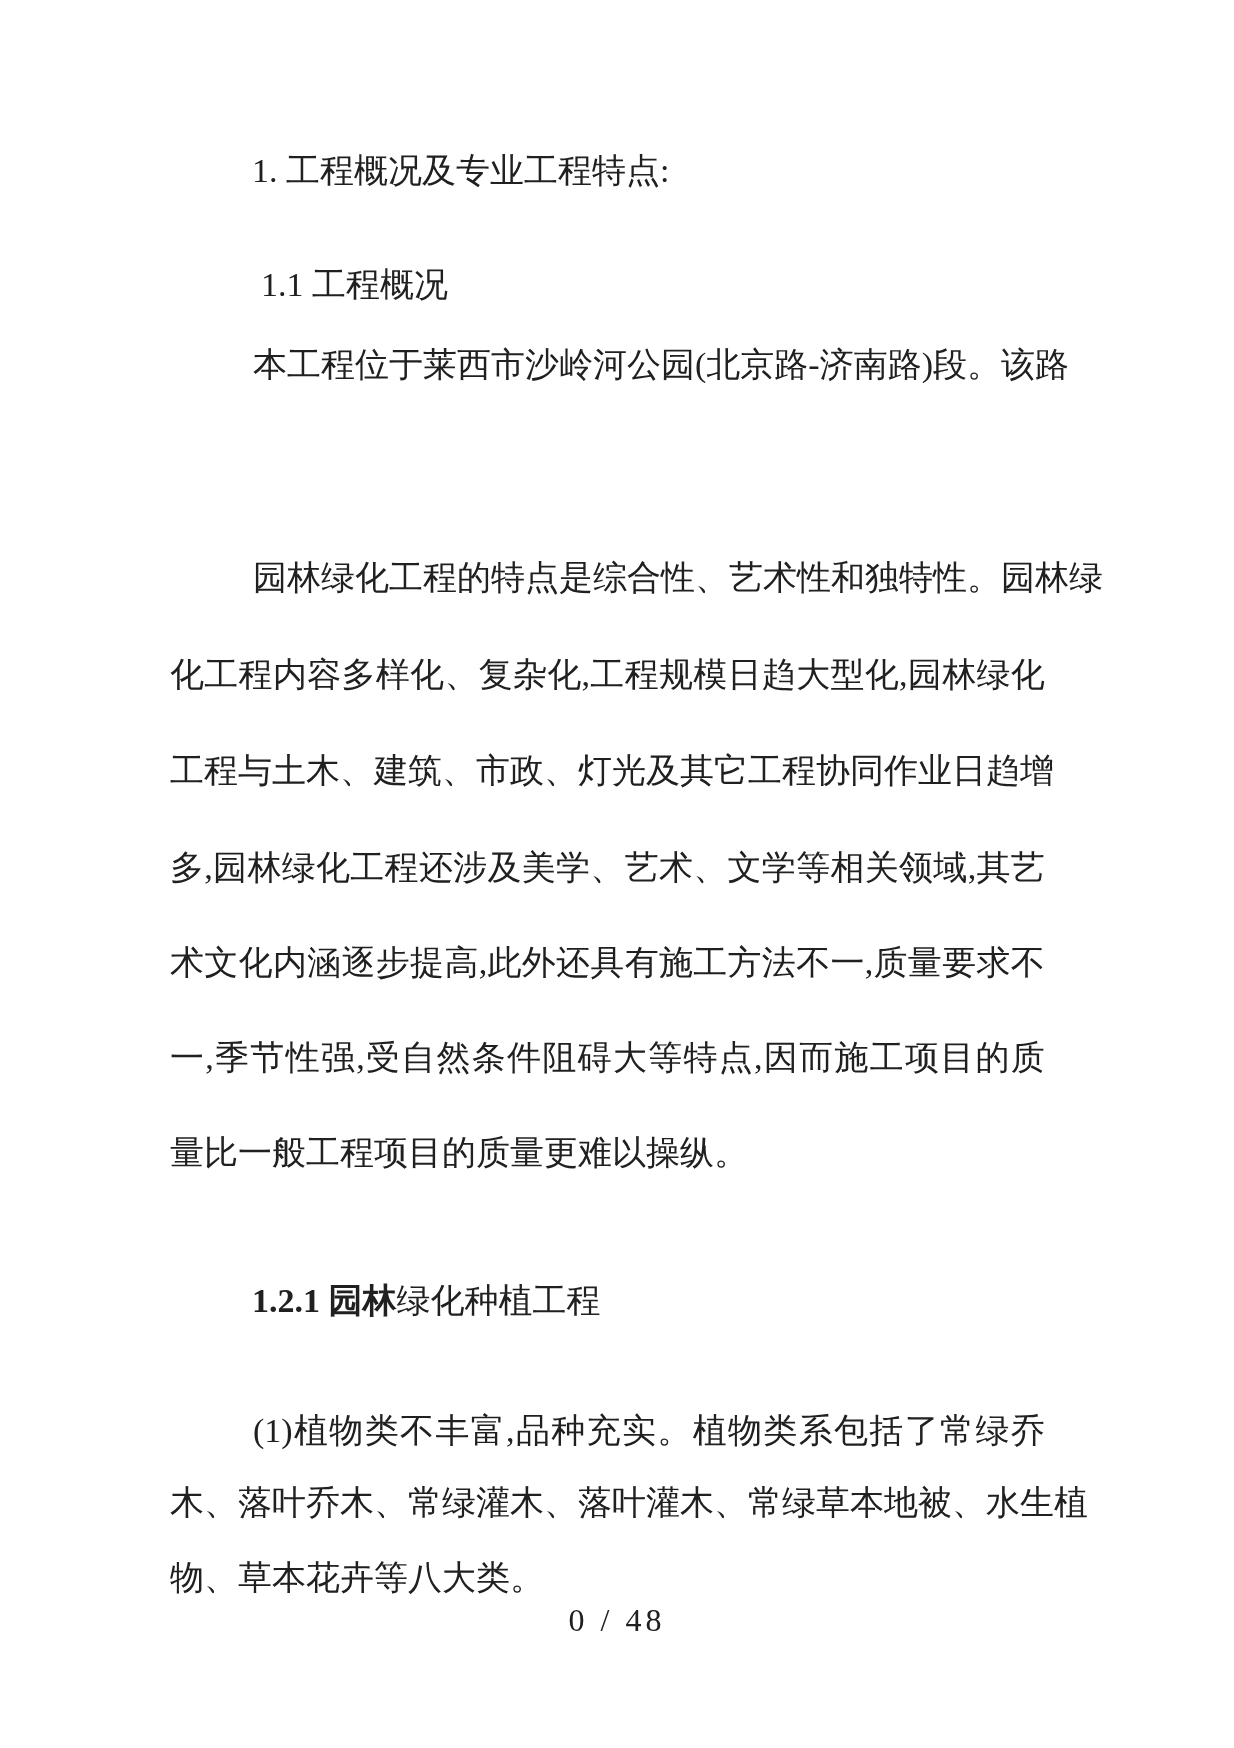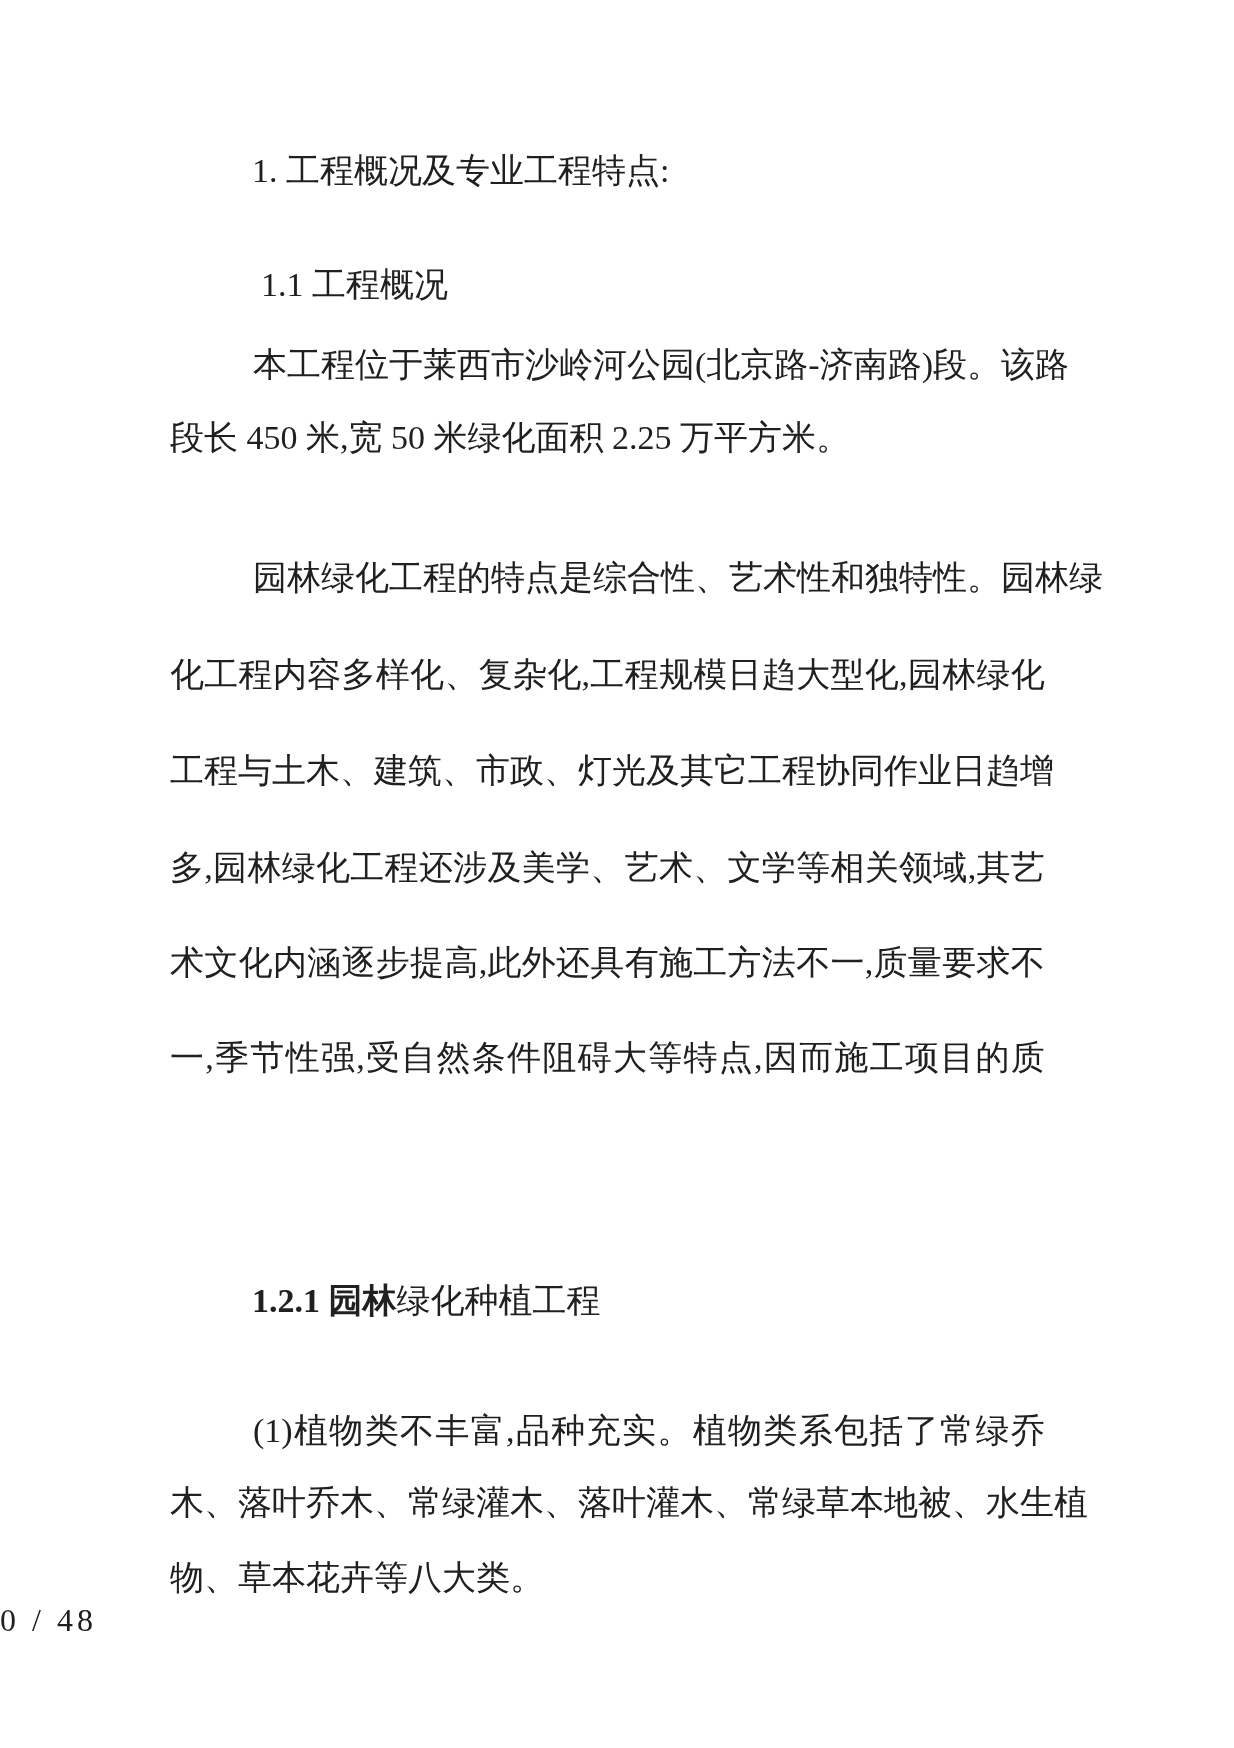--- a/index.html
+++ b/index.html
@@ -22,20 +22,21 @@
   .just{
     display:flex;
     justify-content:space-between;
     align-items:baseline;
     white-space:normal;
   }
   .b{font-weight:bold;}
   .footer{
     position:absolute;
     left:0;width:1234px;
+    text-align:center;
     font-size:32px;
     letter-spacing:4px;
   }
 </style>
 </head>
 <body>
 
 <div class="page">
 
   <div class="ln" style="top:149px;left:252px;">1. 工程概况及专业工程特点:</div>
@@ -63,21 +64,20 @@
       <span>-</span>
       <span>济</span>
       <span>南</span>
       <span>路</span>
       <span>)</span>
       <span>段</span>
       <span>。</span>
       <span>该</span>
       <span>路</span>
     </div>
-  <div class="ln" style="top:416px;left:170px;">段长 450 米,宽 50 米绿化面积 2.25 万平方米。</div>
 
 
   <div class="ln just" style="top:556px;left:253px;width:792px;">
       <span>园</span>
       <span>林</span>
       <span>绿</span>
       <span>化</span>
       <span>工</span>
       <span>程</span>
       <span>的</span>
@@ -237,20 +237,21 @@
       <span>,</span>
       <span>因</span>
       <span>而</span>
       <span>施</span>
       <span>工</span>
       <span>项</span>
       <span>目</span>
       <span>的</span>
       <span>质</span>
     </div>
+  <div class="ln" style="top:1131px;left:170px;">量比一般工程项目的质量更难以操纵。</div>
 
   <div class="ln" style="top:1254px;left:252px;margin-top:25px;">
     <span class="b">1.2.1 园林</span><span>绿化种植工程</span>
   </div>
 
 
   <div class="ln just" style="top:1409px;left:253px;width:792px;">
       <span>(1)</span>
       <span>植</span>
       <span>物</span>

